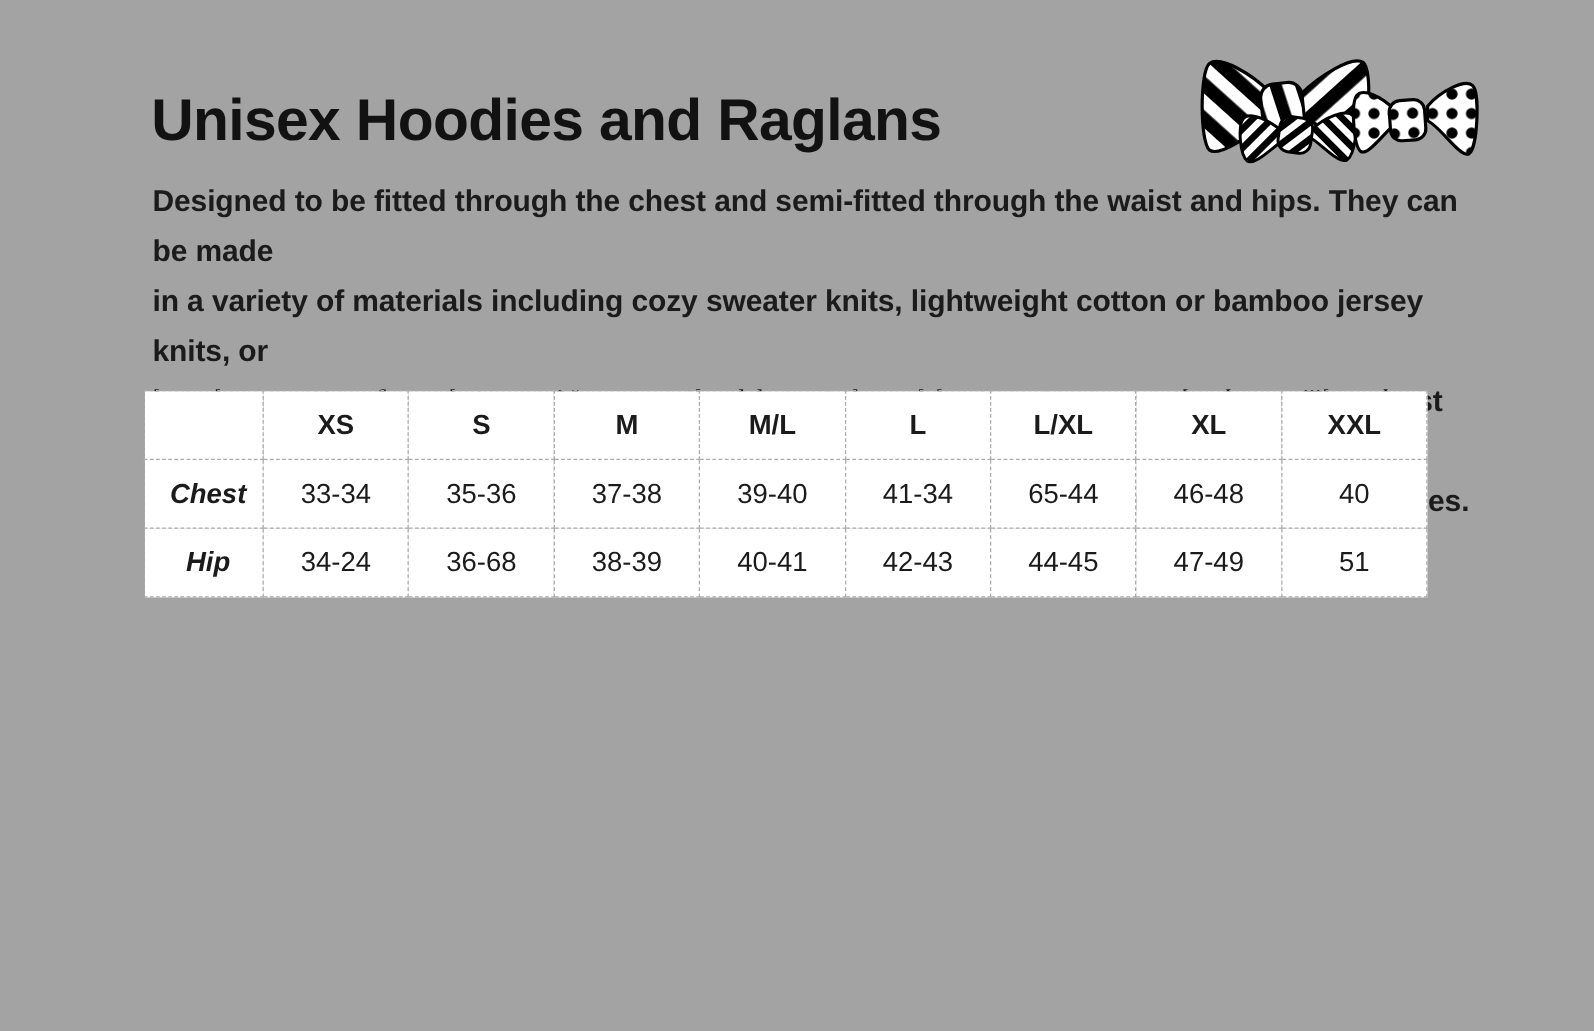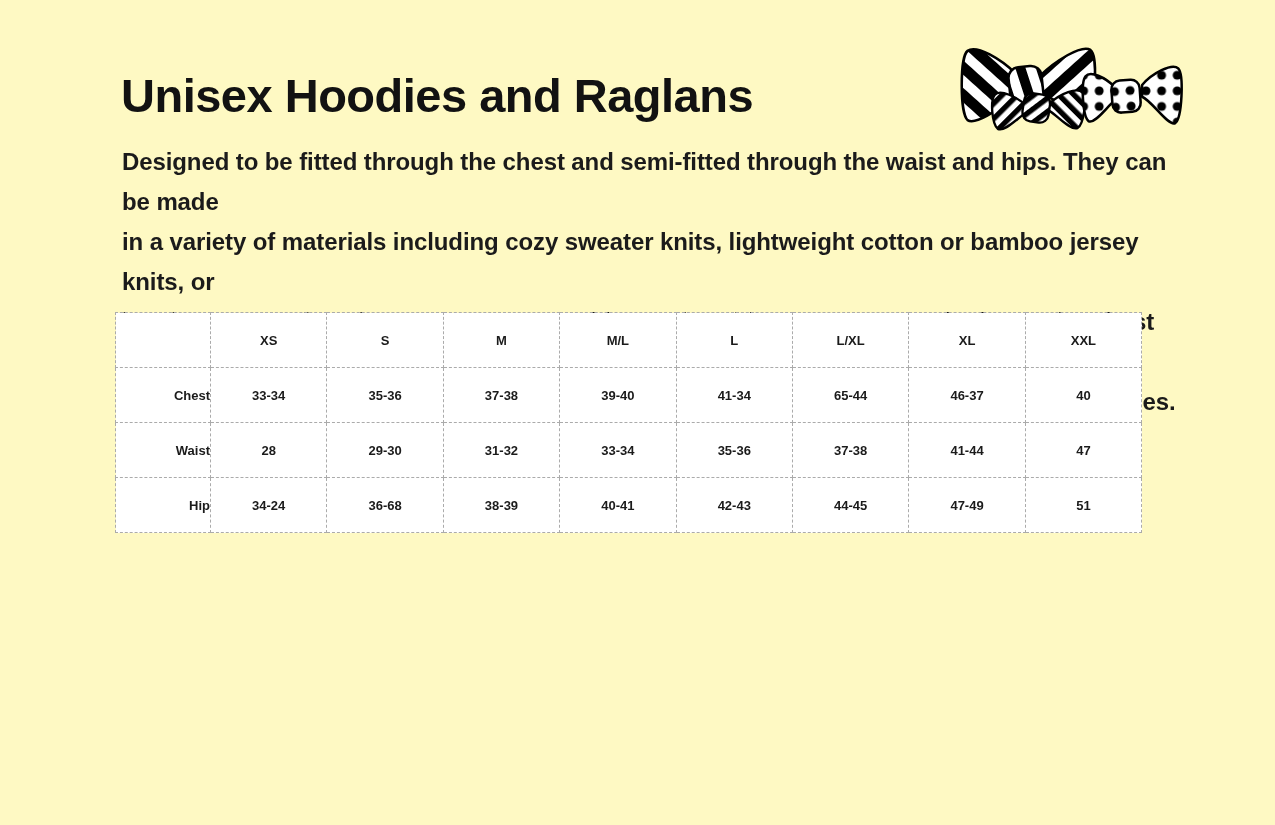--- a/index.html
+++ b/index.html
@@ -1,21 +1,21 @@
 <!DOCTYPE html>
 <html><head>
 <meta charset="utf-8">
 <style>
   * { margin: 0; padding: 0; box-sizing: border-box; }
   html, body { background: #ffffff; }
   .page {
     position: relative;
     width: 1275px;
     height: 825px;
-    background: #fef9c3;
+    background: #a3a3a3;
     font-family: "Liberation Sans", sans-serif;
     color: #1b1b1b;
     overflow: hidden;
   }
   .title {
     position: absolute;
     left: 121px;
     top: 68px;
     font-size: 47px;
     font-weight: 700;
@@ -42,39 +42,40 @@
     letter-spacing: -0.1px;
     font-weight: bold;
   }
   table.size-table {
     position: absolute;
     left: 115px;
     top: 312px;
     width: 1026px;
     border-collapse: collapse;
     table-layout: fixed;
-    font-size: 13px;
+    font-size: 22px;
     color: #1b1b1b;
   }
   table.size-table col.label-col { width: 95px; }
   table.size-table col.size-col { width: 116.4px; }
   table.size-table th,
   table.size-table td {
     border: 1px dashed #ababab;
     height: 55px;
     text-align: center;
     vertical-align: middle;
-    font-weight: 700;
+    font-weight: 400;
     background: #ffffff;
   }
   table.size-table th { font-weight: 700; }
   table.size-table td.row-label {
     font-weight: 700;
-    text-align: right;
+    text-align: center;
     padding-left: 7px;
+    font-style: italic;
   }
 </style>
 </head>
 <body>
 
 <div class="page">
 
   <h1 class="title">Unisex Hoodies and Raglans</h1>
 
   <svg class="logo" viewBox="0 0 240 100" xmlns="http://www.w3.org/2000/svg" aria-hidden="true">
@@ -154,33 +155,22 @@
         <th>XXL</th>
       </tr>
       <tr>
         <td class="row-label">Chest</td>
         <td>33-34</td>
         <td>35-36</td>
         <td>37-38</td>
         <td>39-40</td>
         <td>41-34</td>
         <td>65-44</td>
-        <td>46-37</td>
+        <td>46-48</td>
         <td>40</td>
-      </tr>
-      <tr>
-        <td class="row-label">Waist</td>
-        <td>28</td>
-        <td>29-30</td>
-        <td>31-32</td>
-        <td>33-34</td>
-        <td>35-36</td>
-        <td>37-38</td>
-        <td>41-44</td>
-        <td>47</td>
       </tr>
       <tr>
         <td class="row-label">Hip</td>
         <td>34-24</td>
         <td>36-68</td>
         <td>38-39</td>
         <td>40-41</td>
         <td>42-43</td>
         <td>44-45</td>
         <td>47-49</td>

